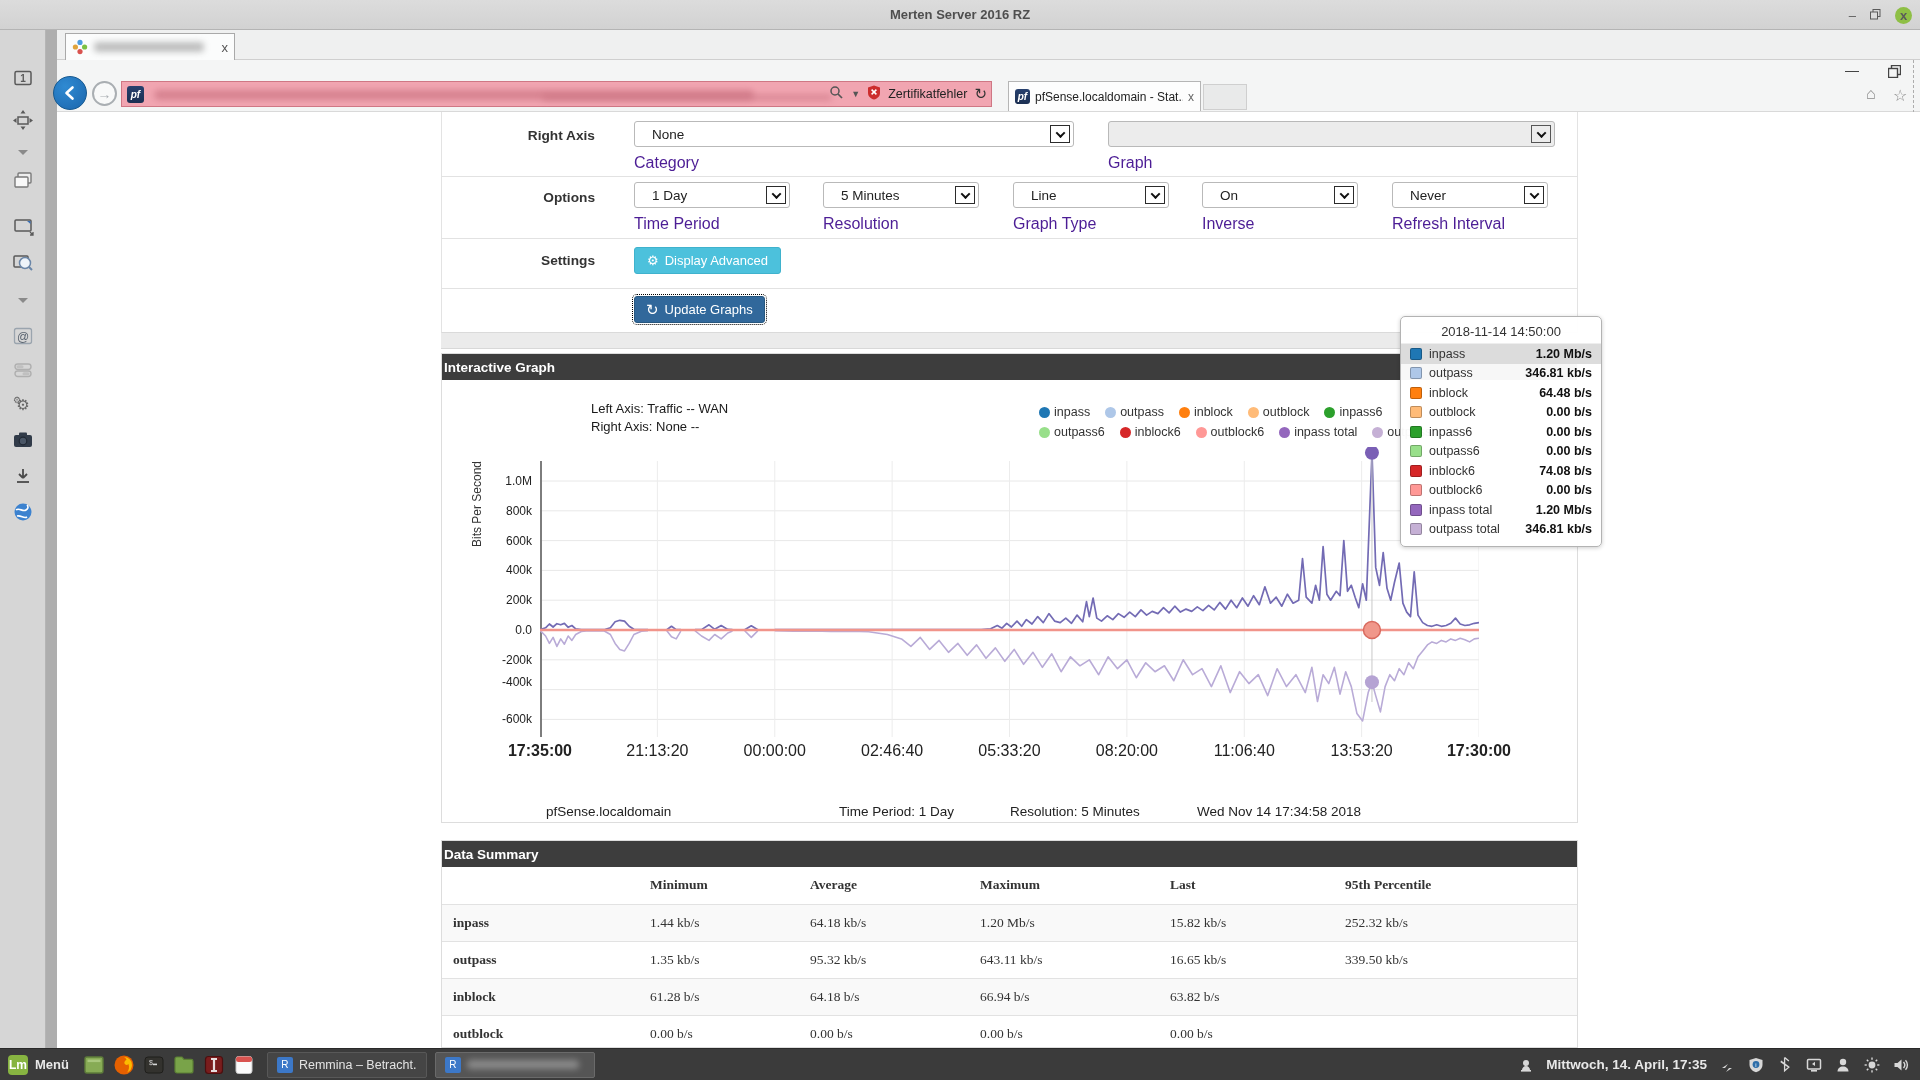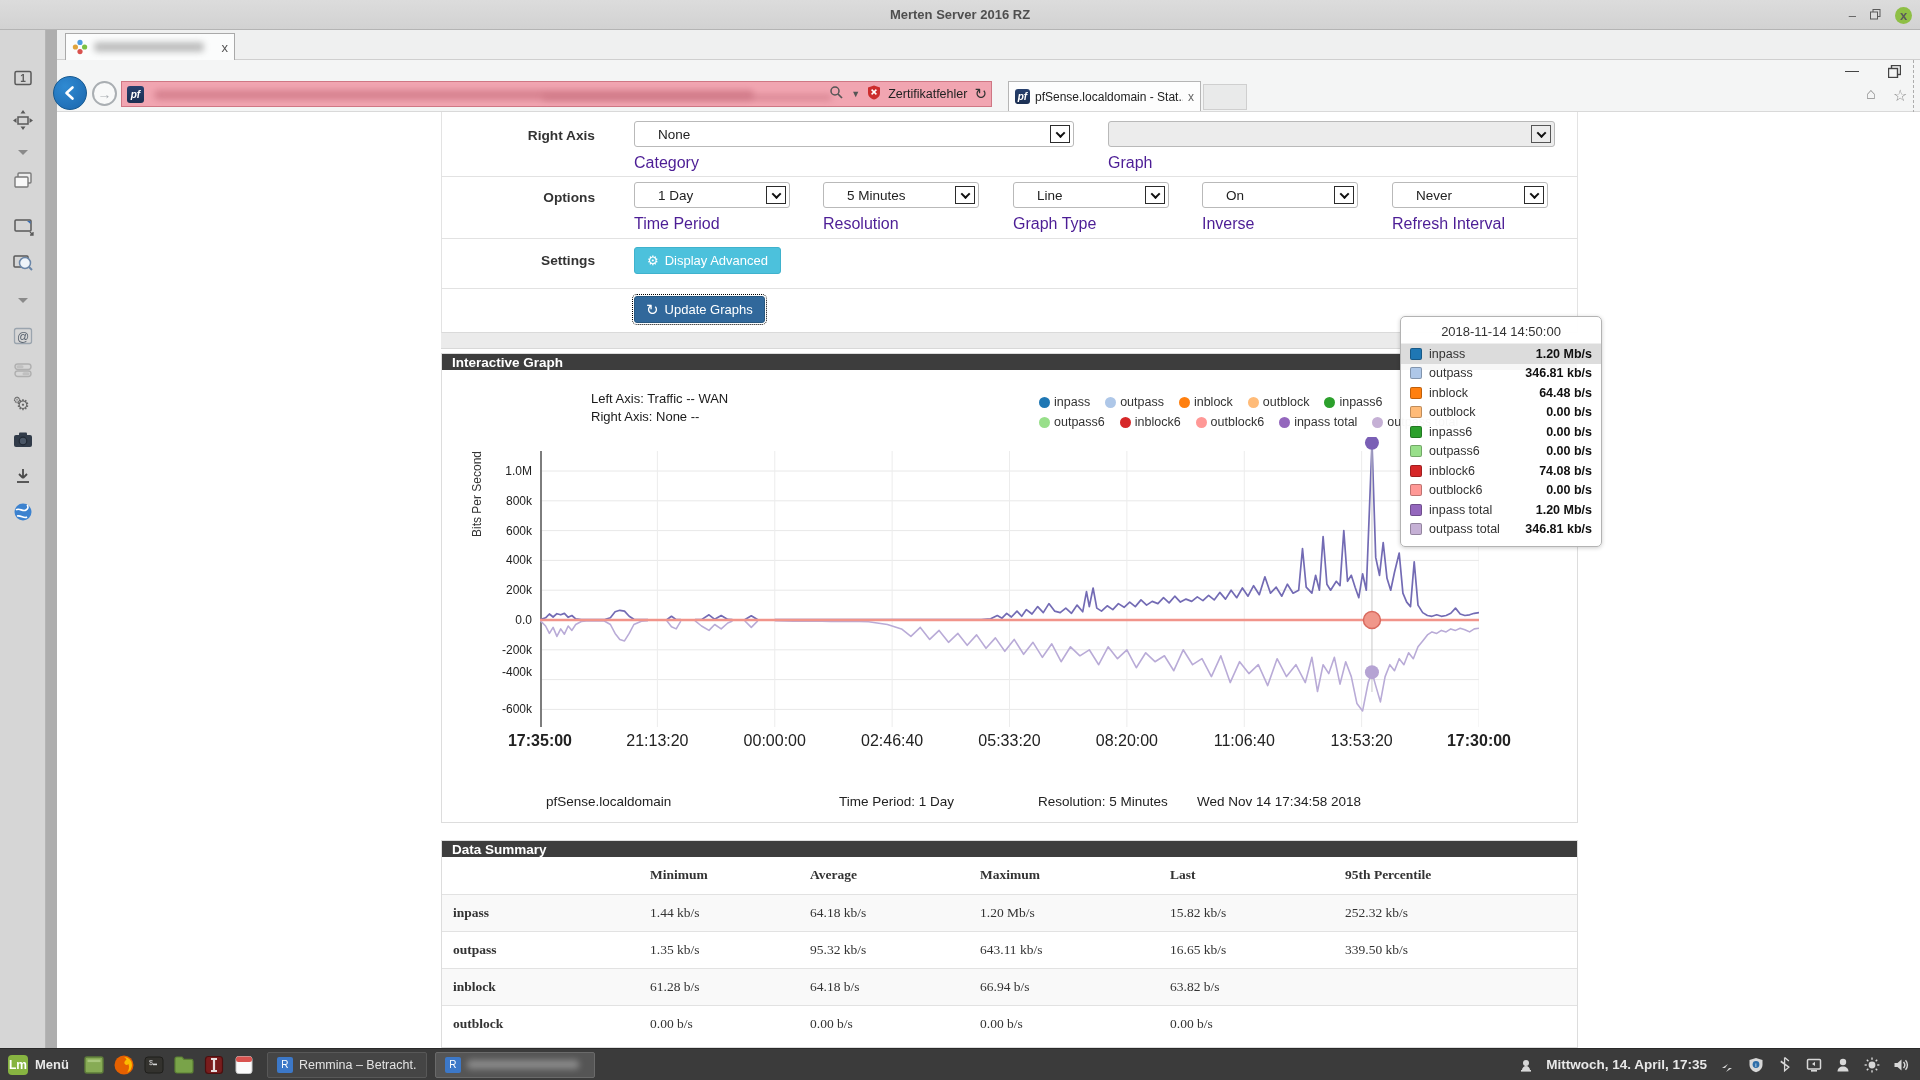--- a/index.html
+++ b/index.html
@@ -60,37 +60,37 @@
   #iedash { left:1913px; top:60px; width:0px; height:988px; border-left:1px dashed #adadad; }
 
   
   #contentbg { left:57px; top:112px; width:1863px; height:936px; background:#ffffff; }
   #formpanel { left:441px; top:112px; width:1137px; height:221px; background:#fff;
     border-left:1px solid #e3e3e3; border-right:1px solid #e3e3e3; border-bottom:1px solid #dadada; }
   .sep { position:absolute; left:0; width:1137px; border-top:1px solid #e2e2e2; }
   .flabel { position:absolute; font-size:13.7px; font-weight:bold; color:#333; text-align:right; width:150px; }
   .fhelp { position:absolute; font-size:16px; color:#4c1d95; }
   .ie-select { position:absolute; height:26px; background:#fff; border:1px solid #b9b9b9; border-radius:3px;
-    font-size:13.5px; color:#222; display:flex; align-items:center; padding:0 30px 0 23px; }
+    font-size:13.5px; color:#222; display:flex; align-items:center; padding:0 30px 0 17px; }
   .ie-select .arrbox { position:absolute; right:3px; top:3px; width:20px; height:18px; border:1px solid #2b2b2b;
     background:#fff; display:flex; align-items:center; justify-content:center; }
   .chev { width:7px; height:7px; border-left:2px solid #111; border-bottom:2px solid #111;
     transform:rotate(-45deg) translate(1px,-1px); }
   .ie-select.disabled { background:#ececec; color:#888; }
   .ie-select.disabled .arrbox { border-color:#555; background:#ececec; }
   .btn-info { position:absolute; background:#4cc1dc; color:#fff; border:1px solid #3fb2cd; border-radius:3px;
     font-size:13px; display:flex; align-items:center; gap:6px; padding:0 12px; height:27px; }
   .btn-primary { position:absolute; background:#31689b; color:#fff; border:1px solid #27577f; border-radius:3px;
     font-size:13px; display:flex; align-items:center; gap:6px; padding:0 11px; height:27px;
     outline:1px dotted #000; outline-offset:1px; }
   #grayband { left:441px; top:333px; width:1137px; height:16px; background:#ebebeb; border-bottom:1px solid #d8d8d8; }
 
   .panel { background:#fff; border:1px solid #ddd; }
-  .panel-head { height:16px; background:#3d3d3d; color:#fff; font-weight:bold; font-size:13.5px;
-    display:flex; align-items:center; padding:0 10px; }
+  .panel-head { height:26px; background:#3d3d3d; color:#fff; font-weight:bold; font-size:13.5px;
+    display:flex; align-items:center; padding:0 2px; }
   #graphpanel { left:441px; top:353px; width:1137px; height:470px; }
   #graphbody { position:relative; width:100%; height:442px; background:#fff; }
   .axis-title { position:absolute; font-size:13px; color:#1a1a1a; line-height:18px; }
   #legend { position:absolute; left:597px; top:22px; }
   .leg-row { display:flex; gap:15px; height:20px; align-items:center; }
   .leg-item { display:flex; align-items:center; gap:4px; font-size:12.5px; color:#333; white-space:nowrap; }
   .leg-dot { width:11px; height:11px; border-radius:50%; }
   #ylab { position:absolute; left:28px; top:184px; width:120px; transform:rotate(-90deg);
     transform-origin:left top; font-size:12px; color:#333; text-align:center; }
   .ytick { position:absolute; width:58px; text-align:right; font-size:12px; color:#222; }
@@ -476,21 +476,21 @@
           <div class="xtick" style="left: 290.75px; top: 362px;">00:00:00</div>
           <div class="xtick" style="left: 408.125px; top: 362px;">02:46:40</div>
           <div class="xtick" style="left: 525.5px; top: 362px;">05:33:20</div>
           <div class="xtick" style="left: 642.875px; top: 362px;">08:20:00</div>
           <div class="xtick" style="left: 760.25px; top: 362px;">11:06:40</div>
           <div class="xtick" style="left: 877.625px; top: 362px;">13:53:20</div>
           <div class="xtick bold" style="left: 995px; top: 362px;">17:30:00</div>
         </div>
       <span class="gfoot" style="left:104px;">pfSense.localdomain</span>
       <span class="gfoot" style="left:397px;">Time Period: 1 Day</span>
-      <span class="gfoot" style="left:568px;margin-left:28px;">Resolution: 5 Minutes</span>
+      <span class="gfoot" style="left:568px;">Resolution: 5 Minutes</span>
       <span class="gfoot" style="left:755px;">Wed Nov 14 17:34:58 2018</span>
     </div>
   </div>
 
   <div id="tooltip" class="abs">
     <div class="ttl">2018-11-14 14:50:00</div>
     <div id="tooltip-rows">
         <div class="tt-row hl">
           <span class="tt-sw" style="background: rgb(31, 119, 180); border: 1px solid rgba(0, 0, 0, 0.25);"></span>
           <span>inpass</span>

